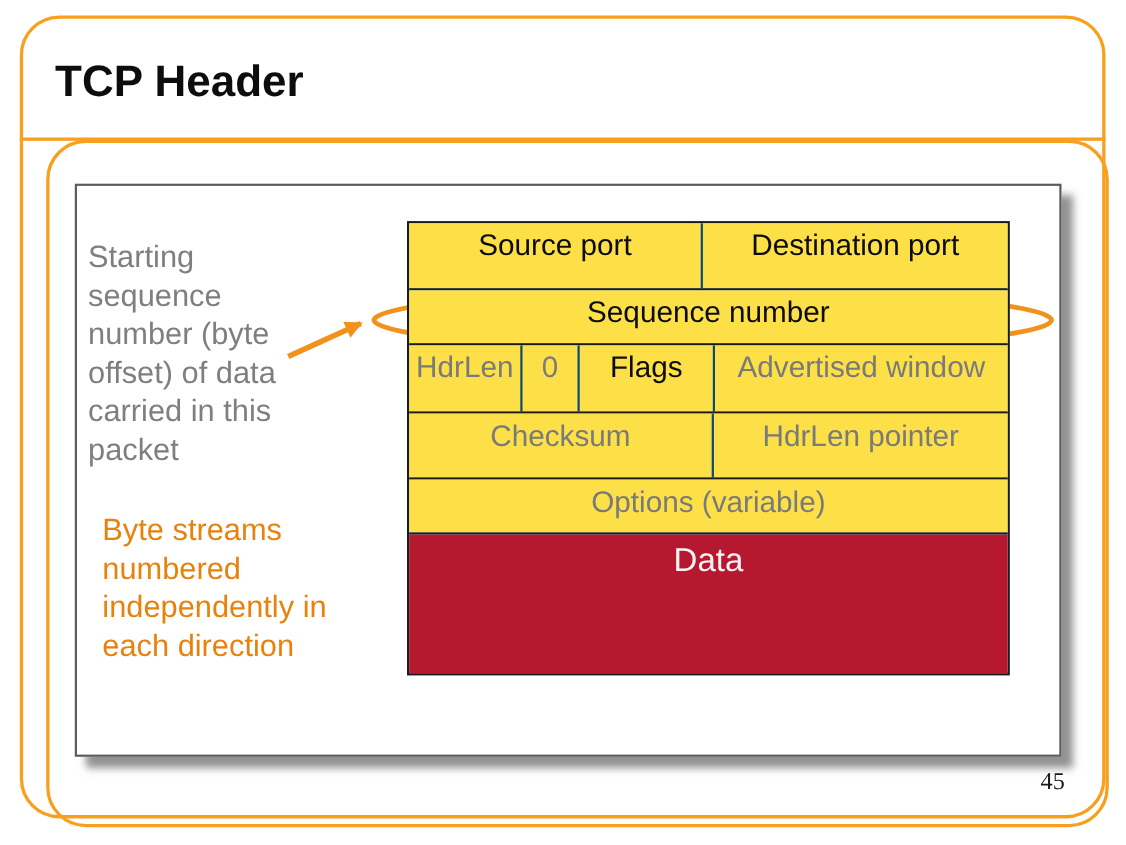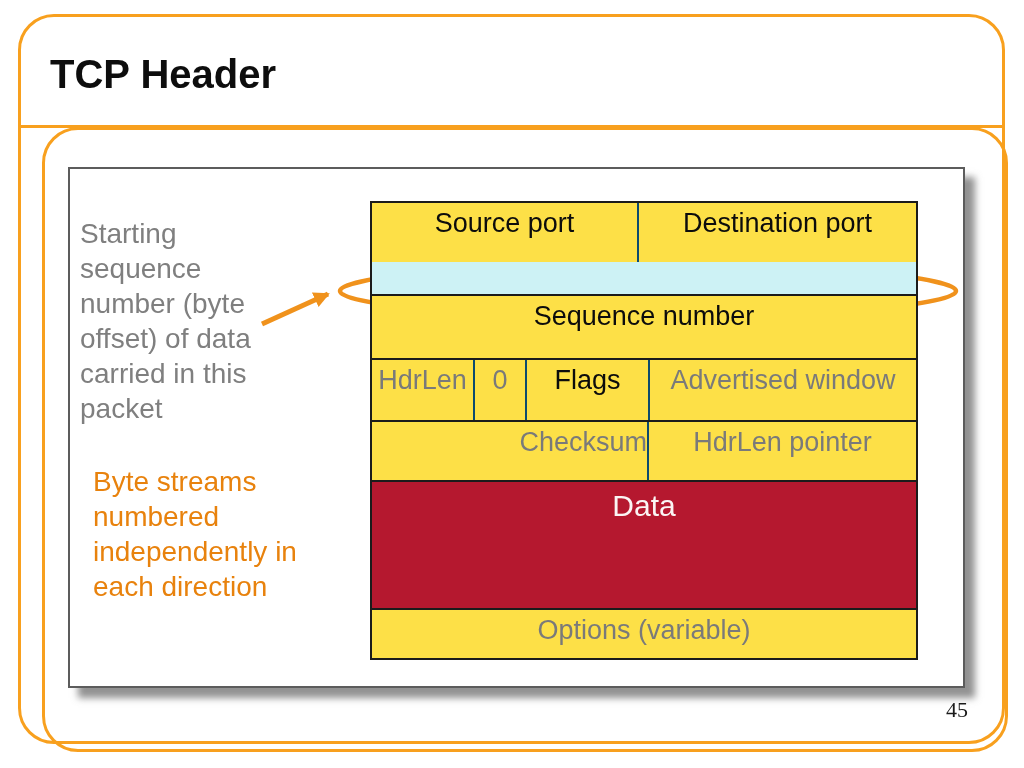--- a/index.html
+++ b/index.html
@@ -55,28 +55,28 @@
     display:flex; flex-direction:column; background:#CDF2F5;
   }
   .trow { display:flex; box-sizing:border-box; width:544px; }
   .trow + .trow { border-top:2px solid #1b1b1b; }
   .cell {
     box-sizing:border-box; text-align:center; padding-top:5px;
     font-size:27px; color:#0c0c0c; background:#fde047; overflow:hidden;
   }
   .cell + .cell { border-left:2px solid #0c4a6e; }
   .cell.gray { color:#7a7a7a; }
-  .r1 { height:59px; }  .r2 { height:64px;margin-top:32px; }  .r3 { height:51px; }
+  .r1 { height:59px; }  .r2 { height:50px; }  .r3 { height:51px; }
   .r4 { height:62px; }  .r5 { height:60px; }  .r6 { height:50px; }
   .r7 { height:128px; }
   .w-src  { width:265px; } .w-dst  { width:279px; }
   .w-full { width:544px; }
   .w-hdr  { width:101px; } .w-zero { width:52px; }
   .w-flag { width:123px; } .w-adv  { width:268px; }
-  .w-chk  { width:275px;text-align:right; } .w-urg  { width:269px; }
+  .w-chk  { width:275px; } .w-urg  { width:269px; }
   .cell.data-cell {
     background:#B5182F; color:#FBF4F4; font-size:30px; padding-top:7px;
   }
 
   .page-number {
     position:absolute; left:926px; top:697px; width:42px; text-align:right;
     font-family:Liberation Serif, serif; font-size:22px; color:#1a1a1a;
     z-index:4;
   }
 </style>
@@ -126,23 +126,23 @@
     <div class="trow r4">
       <div class="cell gray w-hdr">HdrLen</div>
       <div class="cell gray w-zero">0</div>
       <div class="cell w-flag">Flags</div>
       <div class="cell gray w-adv">Advertised window</div>
     </div>
     <div class="trow r5">
       <div class="cell gray w-chk">Checksum</div>
       <div class="cell gray w-urg">HdrLen pointer</div>
     </div>
+    <div class="trow r6">
+      <div class="cell gray w-full">Options (variable)</div>
+    </div>
     <div class="trow r7">
       <div class="cell data-cell w-full">Data</div>
-    </div>
-    <div class="trow r6">
-      <div class="cell gray w-full">Options (variable)</div>
     </div>
   </div>
 
   <div class="page-number">45</div>
 
 </div>
 
 </body></html>

